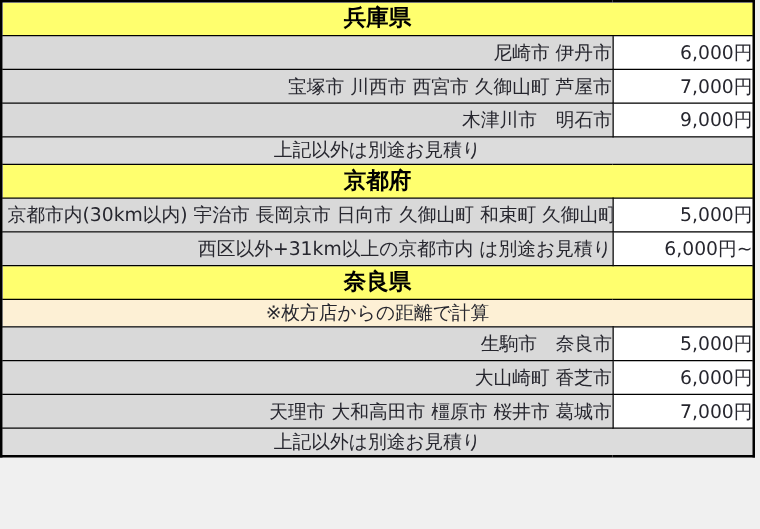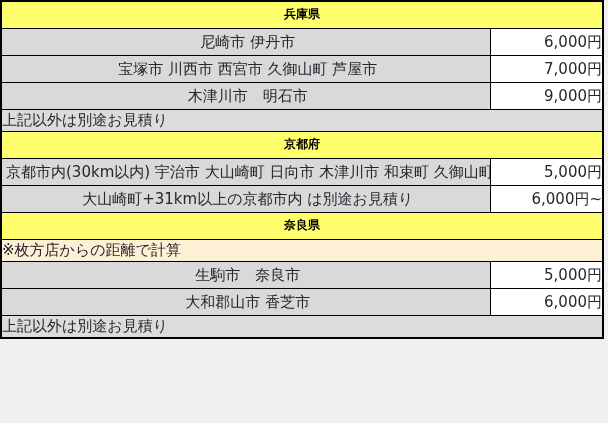--- a/index.html
+++ b/index.html
@@ -31,38 +31,39 @@
     padding:0;
     vertical-align:middle;
     font-size:15px;
     line-height:1.1;
     overflow:hidden;
   }
   td.header-cell{
     background:var(--header-bg);
     text-align:center;
     font-weight:bold;
-    font-size:12px;
+    font-size:18px;
     color:#000;
     height:26px;
   }
   td.area-cell{
     background:var(--area-bg);
-    text-align:center;
+    text-align:right;
     padding-left:4px;
     white-space:pre;
     height:26px;
   }
   td.price-cell{
     background:var(--price-bg);
     text-align:right;
     white-space:nowrap;
     height:26px;
   }
   td.note-cell{
+    text-align:center;
     height:21px;
   }
   td.note-gray{background:var(--note-gray-bg);}
   td.note-cream{background:var(--note-cream-bg);}
 </style>
 </head>
 <body>
 
 <table class="fee-table">
   <colgroup>
@@ -85,38 +86,42 @@
         <td class="area-cell">木津川市　明石市</td>
         <td class="price-cell">9,000円</td>
       </tr>
       <tr>
         <td class="note-cell note-gray" colspan="2">上記以外は別途お見積り</td>
       </tr>
       <tr>
         <td class="header-cell" colspan="2">京都府</td>
       </tr>
       <tr>
-        <td class="area-cell">京都市内(30km以内) 宇治市 大山崎町 日向市 木津川市 和束町 久御山町</td>
+        <td class="area-cell">京都市内(30km以内) 宇治市 長岡京市 日向市 久御山町 和束町 久御山町</td>
         <td class="price-cell">5,000円</td>
       </tr>
       <tr>
-        <td class="area-cell">大山崎町+31km以上の京都市内 は別途お見積り</td>
+        <td class="area-cell">西区以外+31km以上の京都市内 は別途お見積り</td>
         <td class="price-cell">6,000円~</td>
       </tr>
       <tr>
         <td class="header-cell" colspan="2">奈良県</td>
       </tr>
       <tr>
         <td class="note-cell note-cream" colspan="2">※枚方店からの距離で計算</td>
       </tr>
       <tr>
         <td class="area-cell">生駒市　奈良市</td>
         <td class="price-cell">5,000円</td>
       </tr>
       <tr>
-        <td class="area-cell">大和郡山市 香芝市</td>
+        <td class="area-cell">大山崎町 香芝市</td>
         <td class="price-cell">6,000円</td>
+      </tr>
+      <tr>
+        <td class="area-cell">天理市 大和高田市 橿原市 桜井市 葛城市</td>
+        <td class="price-cell">7,000円</td>
       </tr>
       <tr>
         <td class="note-cell note-gray" colspan="2">上記以外は別途お見積り</td>
       </tr>
     </tbody>
 </table>
 
 </body></html>

